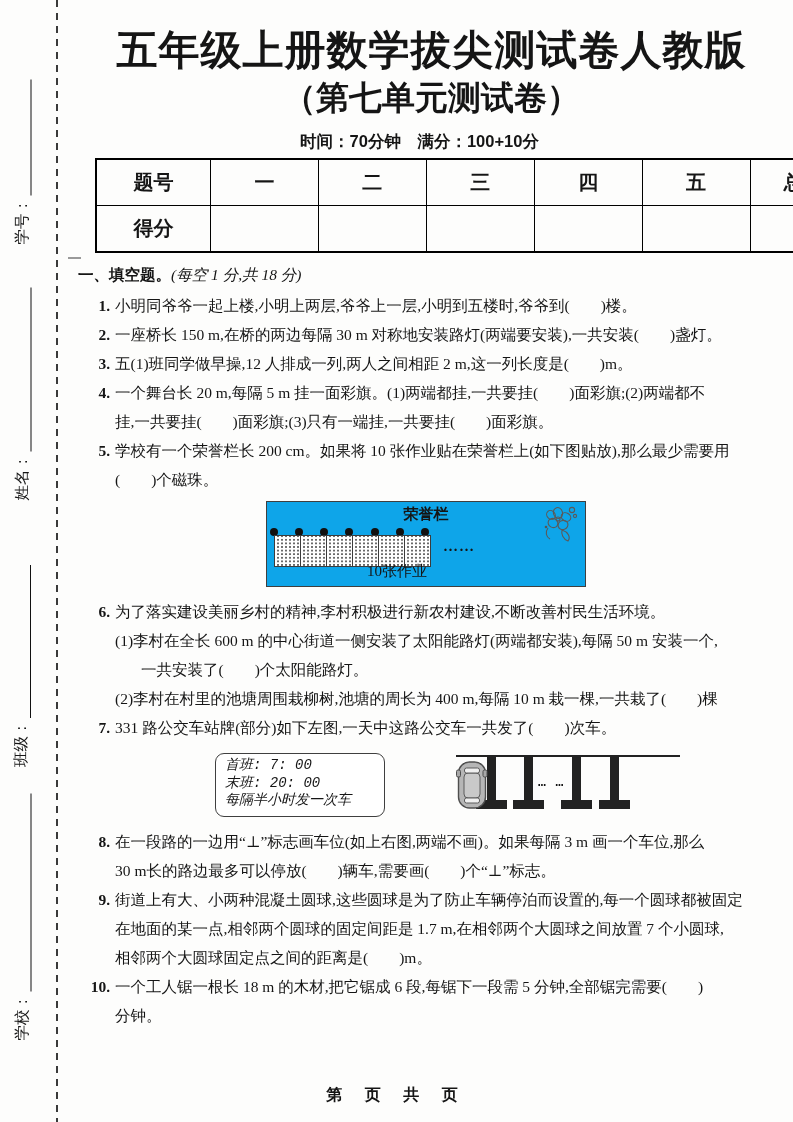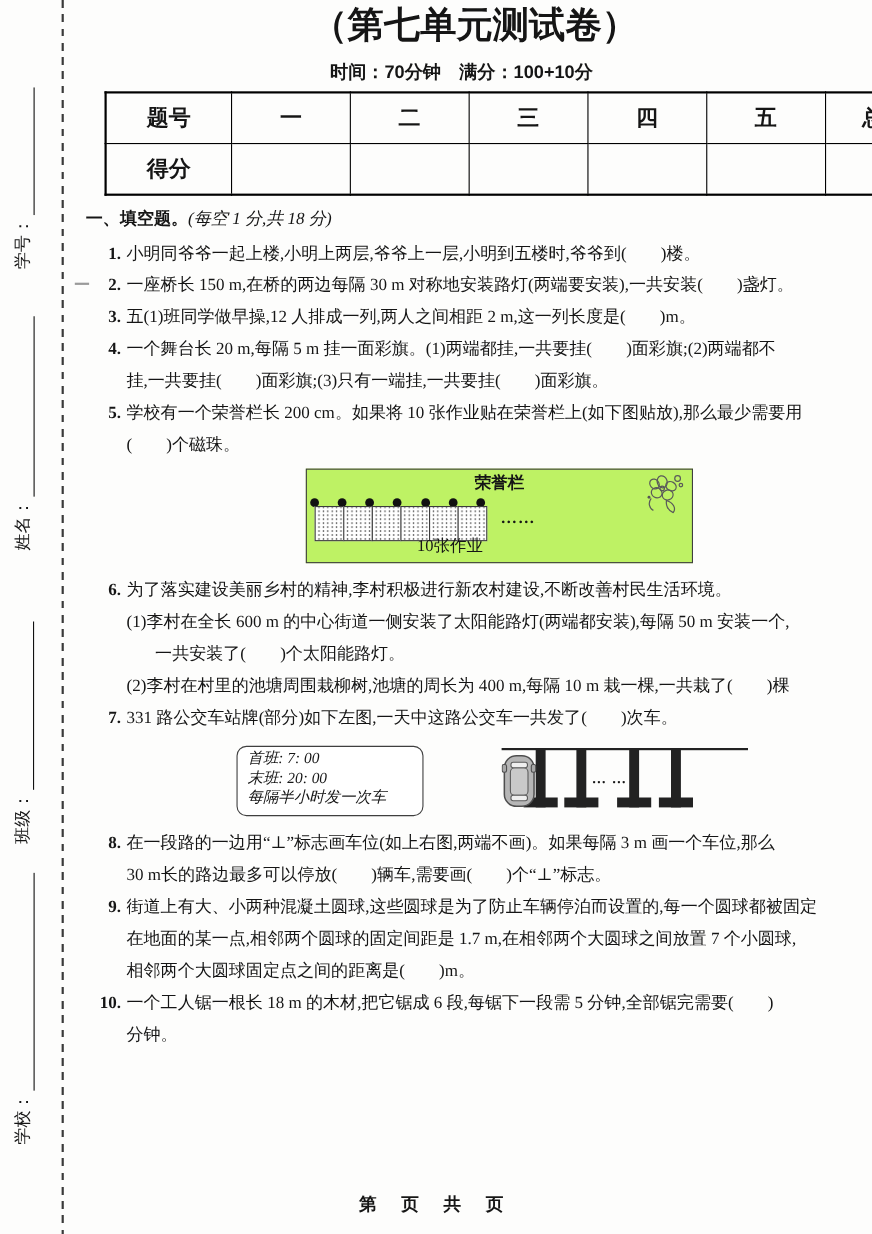--- a/index.html
+++ b/index.html
@@ -55,37 +55,37 @@
   .sec-note{font-style:italic;}
 
   .q{display:flex;font-size:15.5px;line-height:29px;}
   .q-num{flex:none;width:32px;text-align:right;font-weight:bold;padding-right:5px;}
   .q-body{flex:1;min-width:0;}
   .q-line{white-space:nowrap;}
   .q-sub .q-line.cont{padding-left:26px;}
 
   
   .fig-honor{position:relative;height:95px;margin:5px 0 3px 0;}
-  .hb-box{position:absolute;left:200px;top:2px;width:318px;height:84px;border:1.5px solid #3f3f3f;background:#bef264;padding-left:32px;}
+  .hb-box{position:absolute;left:188px;top:2px;width:318px;height:84px;border:1.5px solid #3f3f3f;background:#0ea5e9;}
   .hb-title{position:absolute;left:0;right:0;top:3px;text-align:center;font-size:15px;font-weight:bold;
             font-family:"Liberation Sans","DejaVu Sans",sans-serif;}
   .hb-flower{position:absolute;right:5px;top:2px;}
   .hb-strip{position:absolute;left:7px;top:33px;display:flex;}
   .hb-sheet{
     width:25px;height:30px;border:1px solid #3c3c3c;margin-right:-1px;background:#fff;
     background-image:radial-gradient(circle,#6a6a6a 0.8px,transparent 0.95px);
     background-size:4px 3.6px;background-position:1px 2px;
   }
   .hb-magnets{position:absolute;left:3px;top:26px;width:159px;display:flex;justify-content:space-between;}
   .hb-dot{width:8px;height:8px;border-radius:50%;background:#111;}
   .hb-ellipsis{position:absolute;left:176px;top:36px;font-size:15px;font-weight:bold;letter-spacing:1px;}
   .hb-caption{position:absolute;left:0;width:260px;top:60px;text-align:center;font-size:15px;}
 
   
-  .fig-bus{position:relative;height:80px;margin:3px 0 2px 0;}
+  .fig-bus{position:relative;height:80px;margin:3px 0 2px 0;font-family:Liberation Mono, monospace;}
   .bus-box{
     position:absolute;left:137px;top:8px;width:150px;height:56px;border:1.5px solid #3f3f3f;
     border-radius:9px;padding:3px 9px;font-size:14px;line-height:17.5px;font-style:italic;background:#fff;
   }
   .parking{position:absolute;left:378px;top:10px;width:224px;height:64px;}
   .p-line{position:absolute;left:0;right:0;top:0;height:2px;background:#222;}
   .p-post{position:absolute;top:0;width:9px;height:54px;background:#222;}
   .p-post .p-foot{position:absolute;left:-11px;top:45px;width:31px;height:9px;background:#222;}
   .pp1{left:31px;} .pp2{left:68px;} .pp3{left:116px;} .pp4{left:154px;}
   .p-ellipsis{position:absolute;left:82px;top:20px;font-size:13px;font-weight:bold;letter-spacing:1px;}
@@ -117,20 +117,21 @@
     <span class="m-label">班级：</span>
     <span class="m-line"></span>
   </div>
   <div class="mfield mf-school">
     <span class="m-label">学校：</span>
     <span class="m-line"></span>
   </div>
 
   <div class="main">
 
+    <div class="title">五年级上册数学拔尖测试卷人教版</div>
     <div class="subtitle">（第七单元测试卷）</div>
     <div class="time-note">时间：70分钟　满分：100+10分</div>
 
     <table class="score">
       <tbody>
           <tr>
         <td class="first">题号</td>
         <td>一</td>
         <td>二</td>
         <td>三</td>

